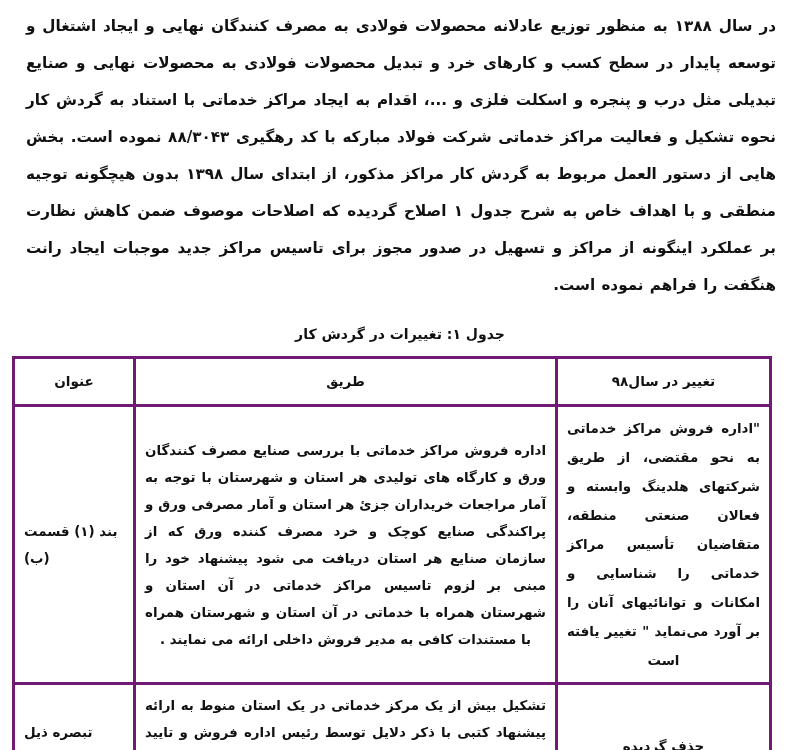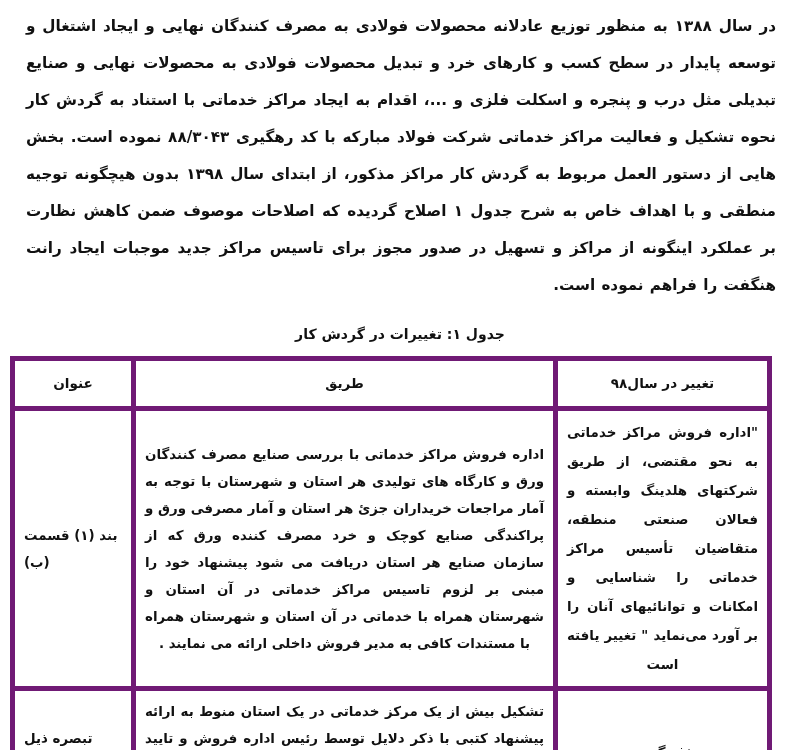--- a/index.html
+++ b/index.html
@@ -54,21 +54,21 @@
   table.changes {
     border-collapse: collapse;
     width: 757px;
     margin: 0 auto;
     table-layout: fixed;
     direction: rtl;
     border: 2.5px solid #1a1a1a;
   }
   table.changes th,
   table.changes td {
-    border: 5px solid #701a75;
+    border: 3px solid #701a75;
     vertical-align: middle;
     padding: 7px 9px;
     font-size: 13.4px;
     line-height: 27px;
     font-weight: 600;
   }
   table.changes thead th {
     border-bottom: 2.5px solid #1a1a1a;
     text-align: center;
     padding: 9px 6px;

